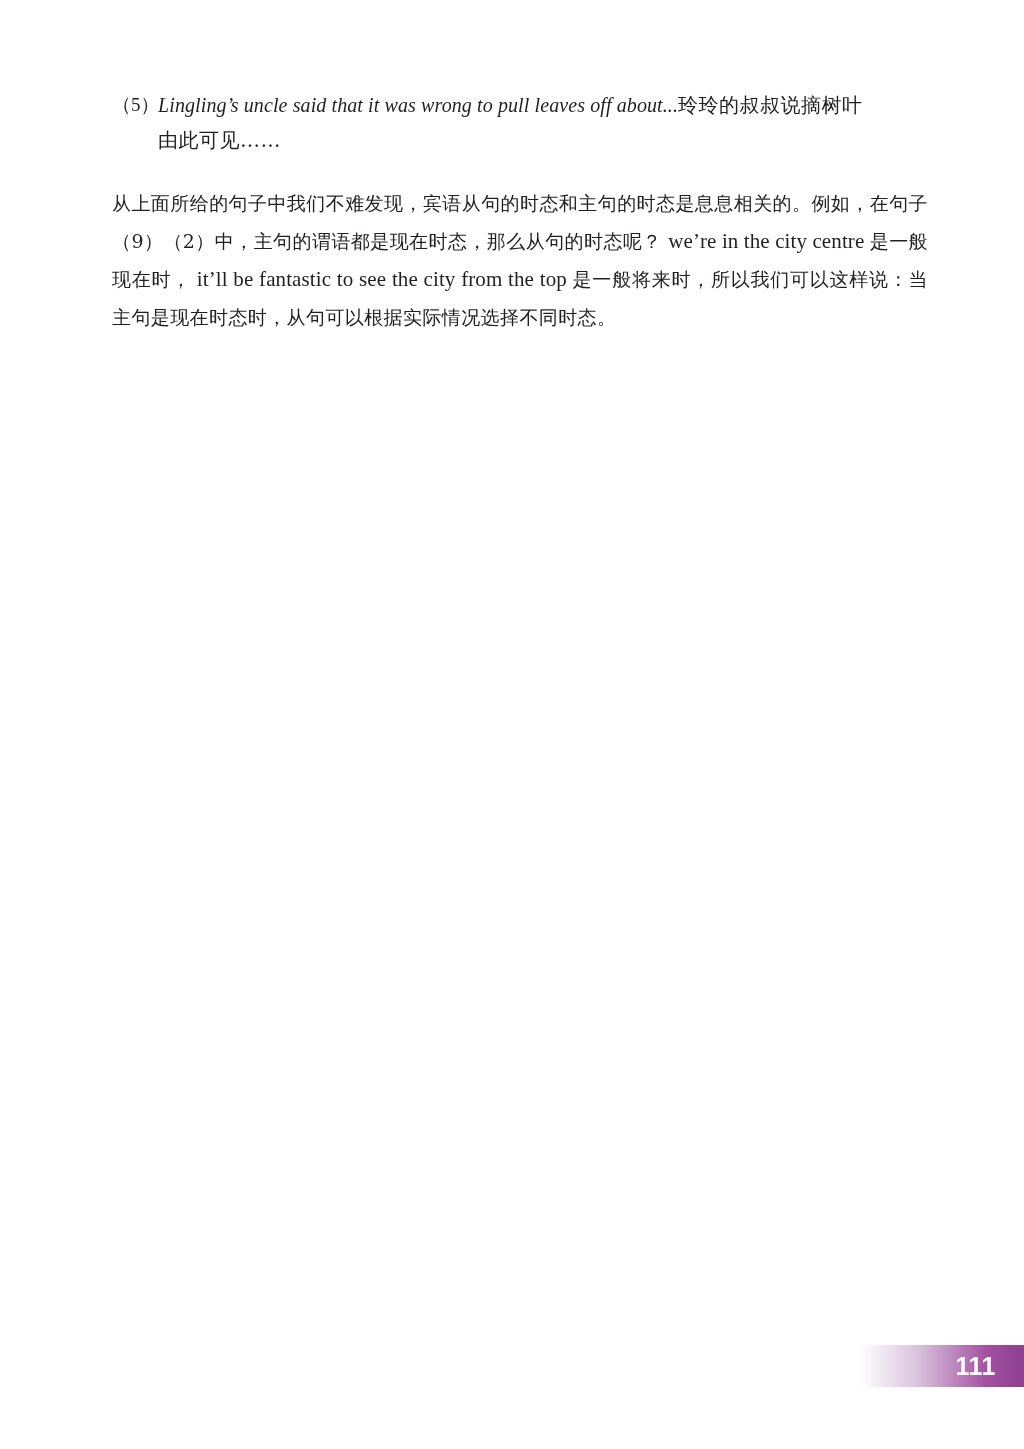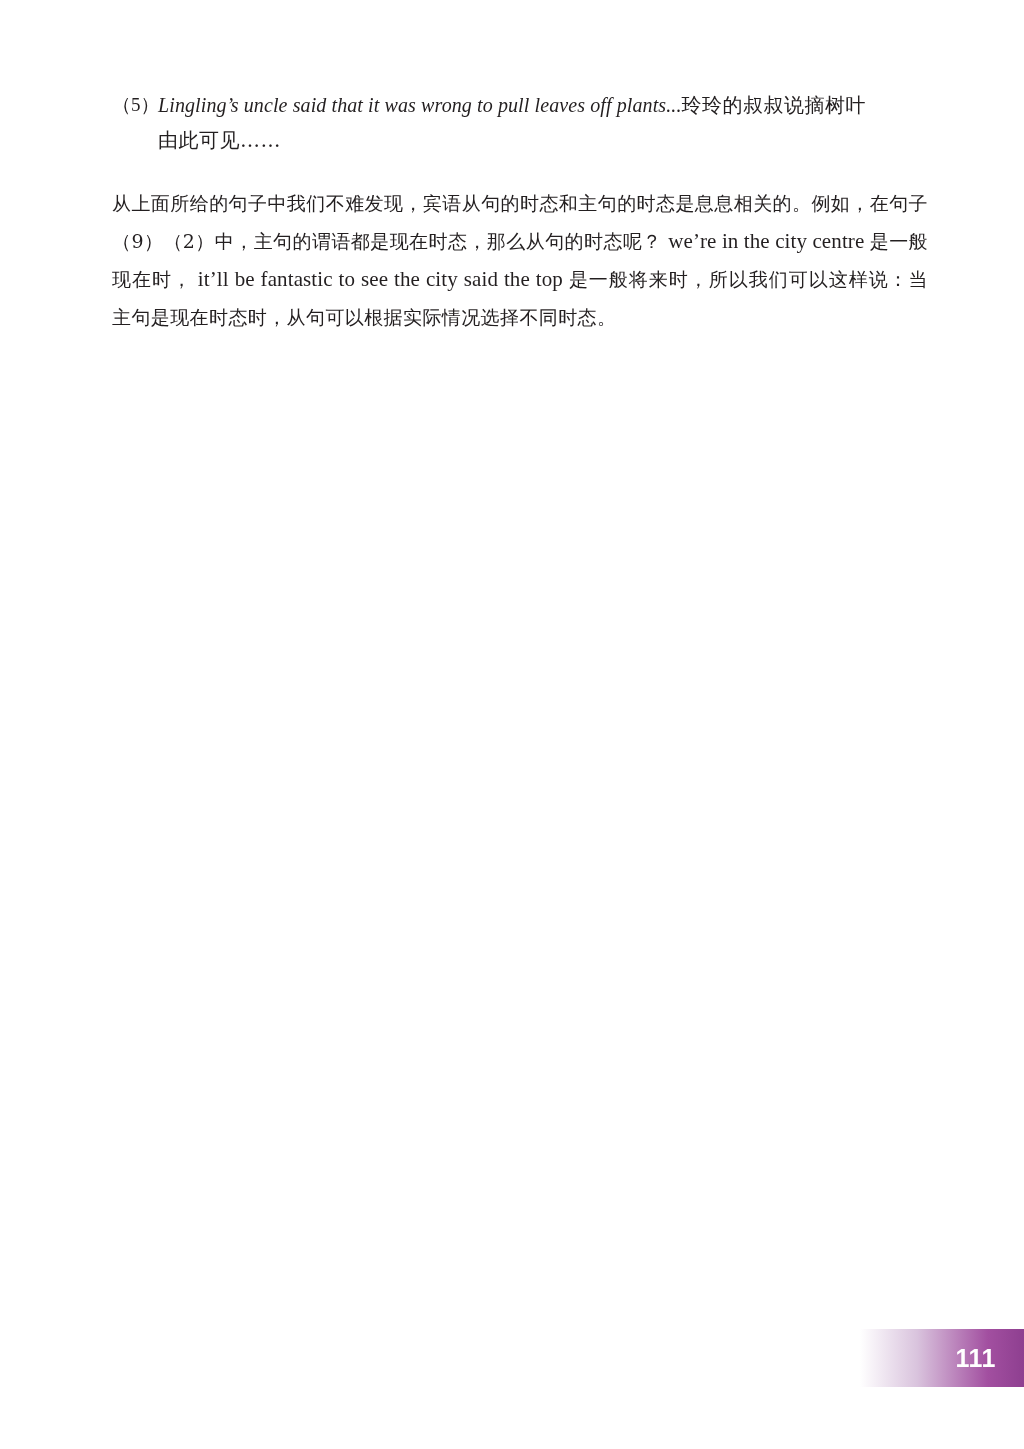--- a/index.html
+++ b/index.html
@@ -80,21 +80,21 @@
     font-size: 21px;
     letter-spacing: 0.1px;
   }
 
   
   .page-number-tab {
     position: absolute;
     right: 0;
     bottom: 62px;
     width: 164px;
-    height: 58px;
+    height: 42px;
     background: linear-gradient(to right, #ffffff 0%, #d9c3dd 35%, #a24fa0 78%, #8e3f90 100%);
     display: flex;
     align-items: center;
     justify-content: flex-end;
     box-sizing: border-box;
     padding-right: 28px;
   }
   .page-number {
     color: #ffffff;
     font-family: "Liberation Sans", sans-serif;
@@ -106,27 +106,27 @@
 </head>
 <body>
 
 <div class="page">
 
   <div class="content">
 
     <div class="example-item">
       <div class="example-num">（5）</div>
       <div class="example-body">
-        <span class="example-en">Lingling’s uncle said that it was wrong to pull leaves off plants...</span><span class="example-cn">玲玲的叔叔说摘树叶</span><br>
+        <span class="example-en">Lingling’s uncle said that it was wrong to pull leaves off about...</span><span class="example-cn">玲玲的叔叔说摘树叶</span><br>
         <span class="example-cn">由此可见……</span>
       </div>
     </div>
 
     <p class="para first">
-      <span>从上面所给的句子中我们不难发现，宾语从句的时态和主句的时态是息息相关的。例如，在句子（9）（2）中，主句的谓语都是现在时态，那么从句的时态呢？ </span><span class="en">we’re in the city centre </span><span>是一般现在时，</span><span class="en"> it’ll be fantastic to see the city said the top </span><span>是一般将来时，所以我们可以这样说：当主句是现在时态时，从句可以根据实际情况选择不同时态。</span>
+      <span>从上面所给的句子中我们不难发现，宾语从句的时态和主句的时态是息息相关的。例如，在句子（9）（2）中，主句的谓语都是现在时态，那么从句的时态呢？ </span><span class="en">we’re in the city centre </span><span>是一般现在时，</span><span class="en"> it’ll be fantastic to see the city from the top </span><span>是一般将来时，所以我们可以这样说：当主句是现在时态时，从句可以根据实际情况选择不同时态。</span>
     </p>
 
 
   </div>
 
   <div class="page-number-tab">
     <span class="page-number">111</span>
   </div>
 
 </div>

